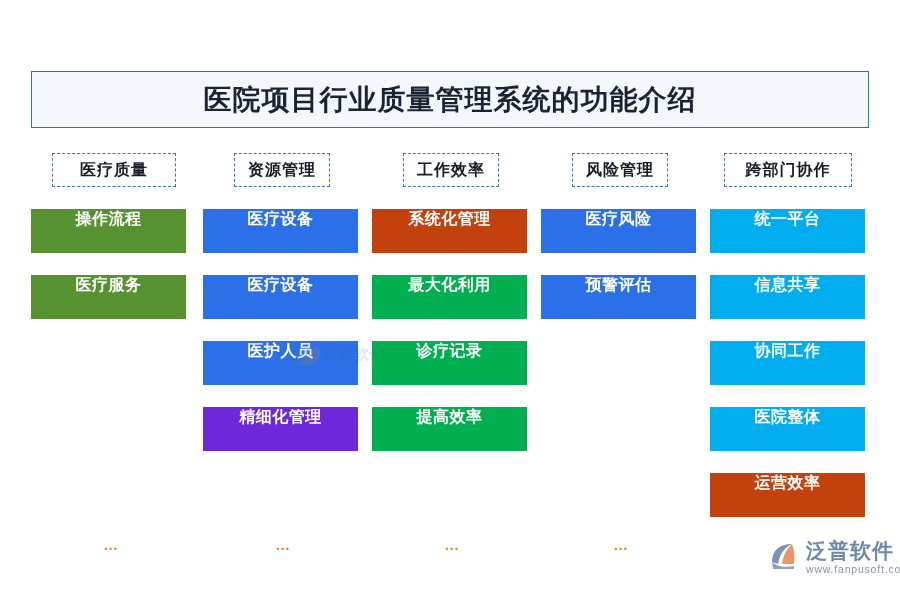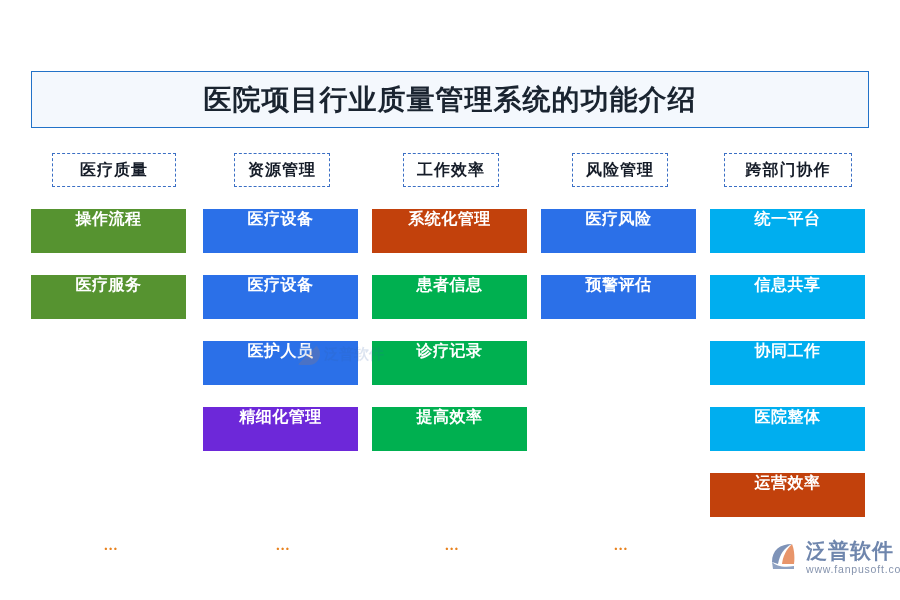--- a/index.html
+++ b/index.html
@@ -214,21 +214,21 @@
         <div class="box" style="background: #6d28d9;">
           <span>精细化管理</span>
         </div>
       </div>
       <div class="ellipsis" style="left: 276px; top: 329px;">...</div>
       <div class="col" style="left: 372px;">
         <div class="box" style="background: #c2410c;">
           <span>系统化管理</span>
         </div>
         <div class="box" style="background: rgb(0, 176, 80);">
-          <span>患者信息</span>
+          <span>最大化利用</span>
         </div>
         <div class="box" style="background: rgb(0, 176, 80);">
           <span>诊疗记录</span>
         </div>
         <div class="box" style="background: rgb(0, 176, 80);">
           <span>提高效率</span>
         </div>
       </div>
       <div class="ellipsis" style="left: 445px; top: 329px;">...</div>
       <div class="col" style="left: 541px;">

